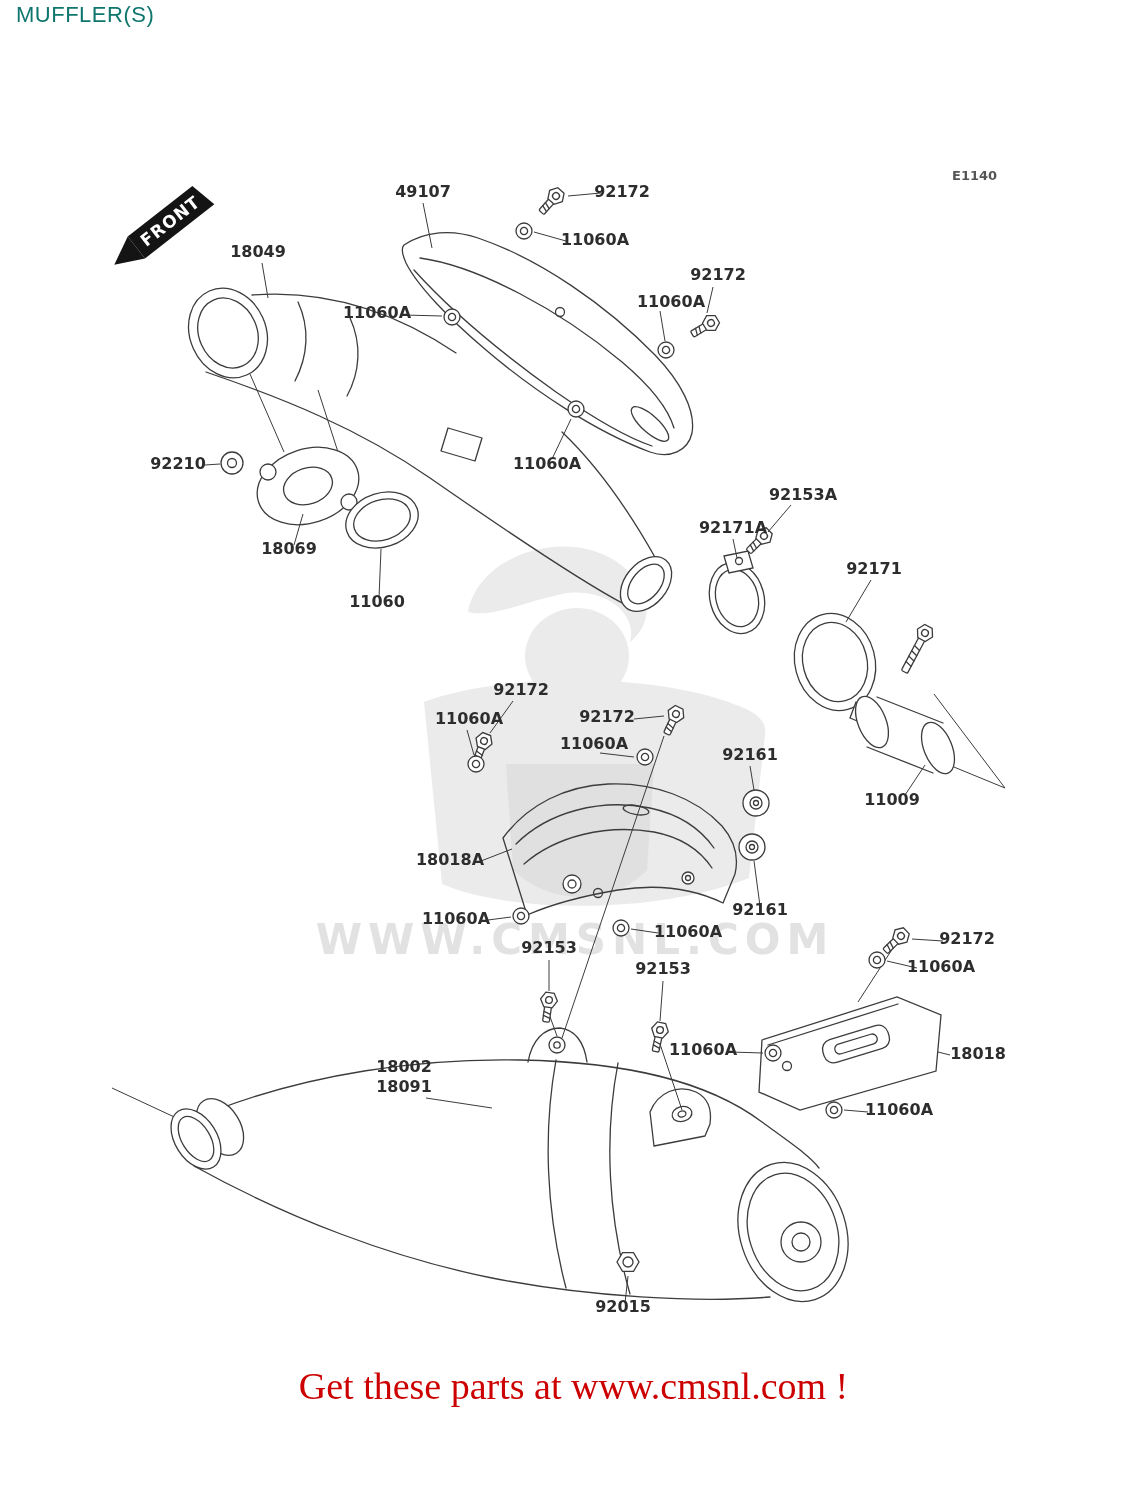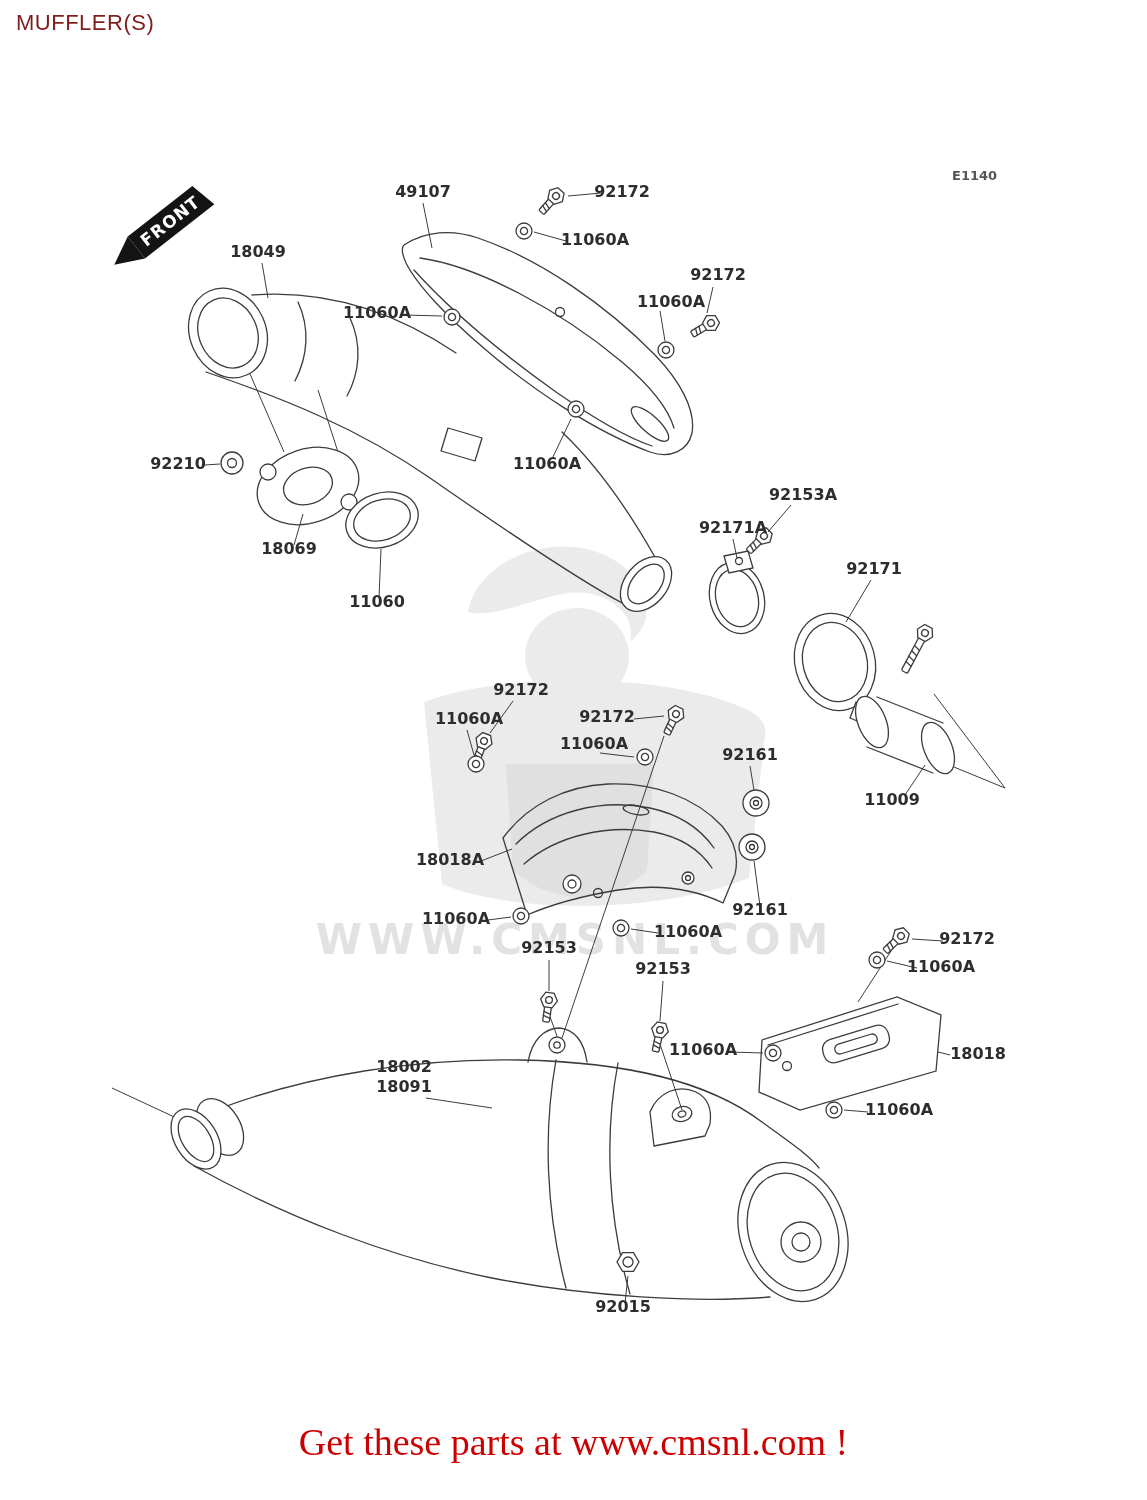--- a/index.html
+++ b/index.html
@@ -1,25 +1,25 @@
 <!DOCTYPE html>
 <html><head>
 <meta charset="utf-8">
 <style>
   html,body { margin:0; padding:0; }
   body {
     width:1147px; height:1500px; position:relative; background:#ffffff;
     font-family:"Liberation Sans", sans-serif; overflow:hidden;
   }
   .page-title {
-    position:absolute; left:16px; top:10px; font-size:22px; color:#7f1d1d;
+    position:absolute; left:16px; top:2px; font-size:22px; color:#0f766e;
     letter-spacing:.5px;
   }
   .footer-link {
-    position:absolute; left:0; right:0; top:1420px; text-align:center;
+    position:absolute; left:0; right:0; top:1364px; text-align:center;
     font-family:"Liberation Serif", serif; font-size:38px; color:#cc0000;
     cursor:pointer; white-space:nowrap;
   }
   svg.diagram { position:absolute; left:0; top:0; }
   .ln  { fill:none; stroke:#3c3c3c; stroke-width:1.3; stroke-linecap:round; stroke-linejoin:round; }
   .fw  { fill:#ffffff; stroke:#3c3c3c; stroke-width:1.3; }
   .ldr { stroke:#3c3c3c; stroke-width:1; }
   .plabel {
     font-family:"DejaVu Sans", sans-serif; font-size:16px; font-weight:bold;
     fill:#2d2d2d; text-anchor:middle;

